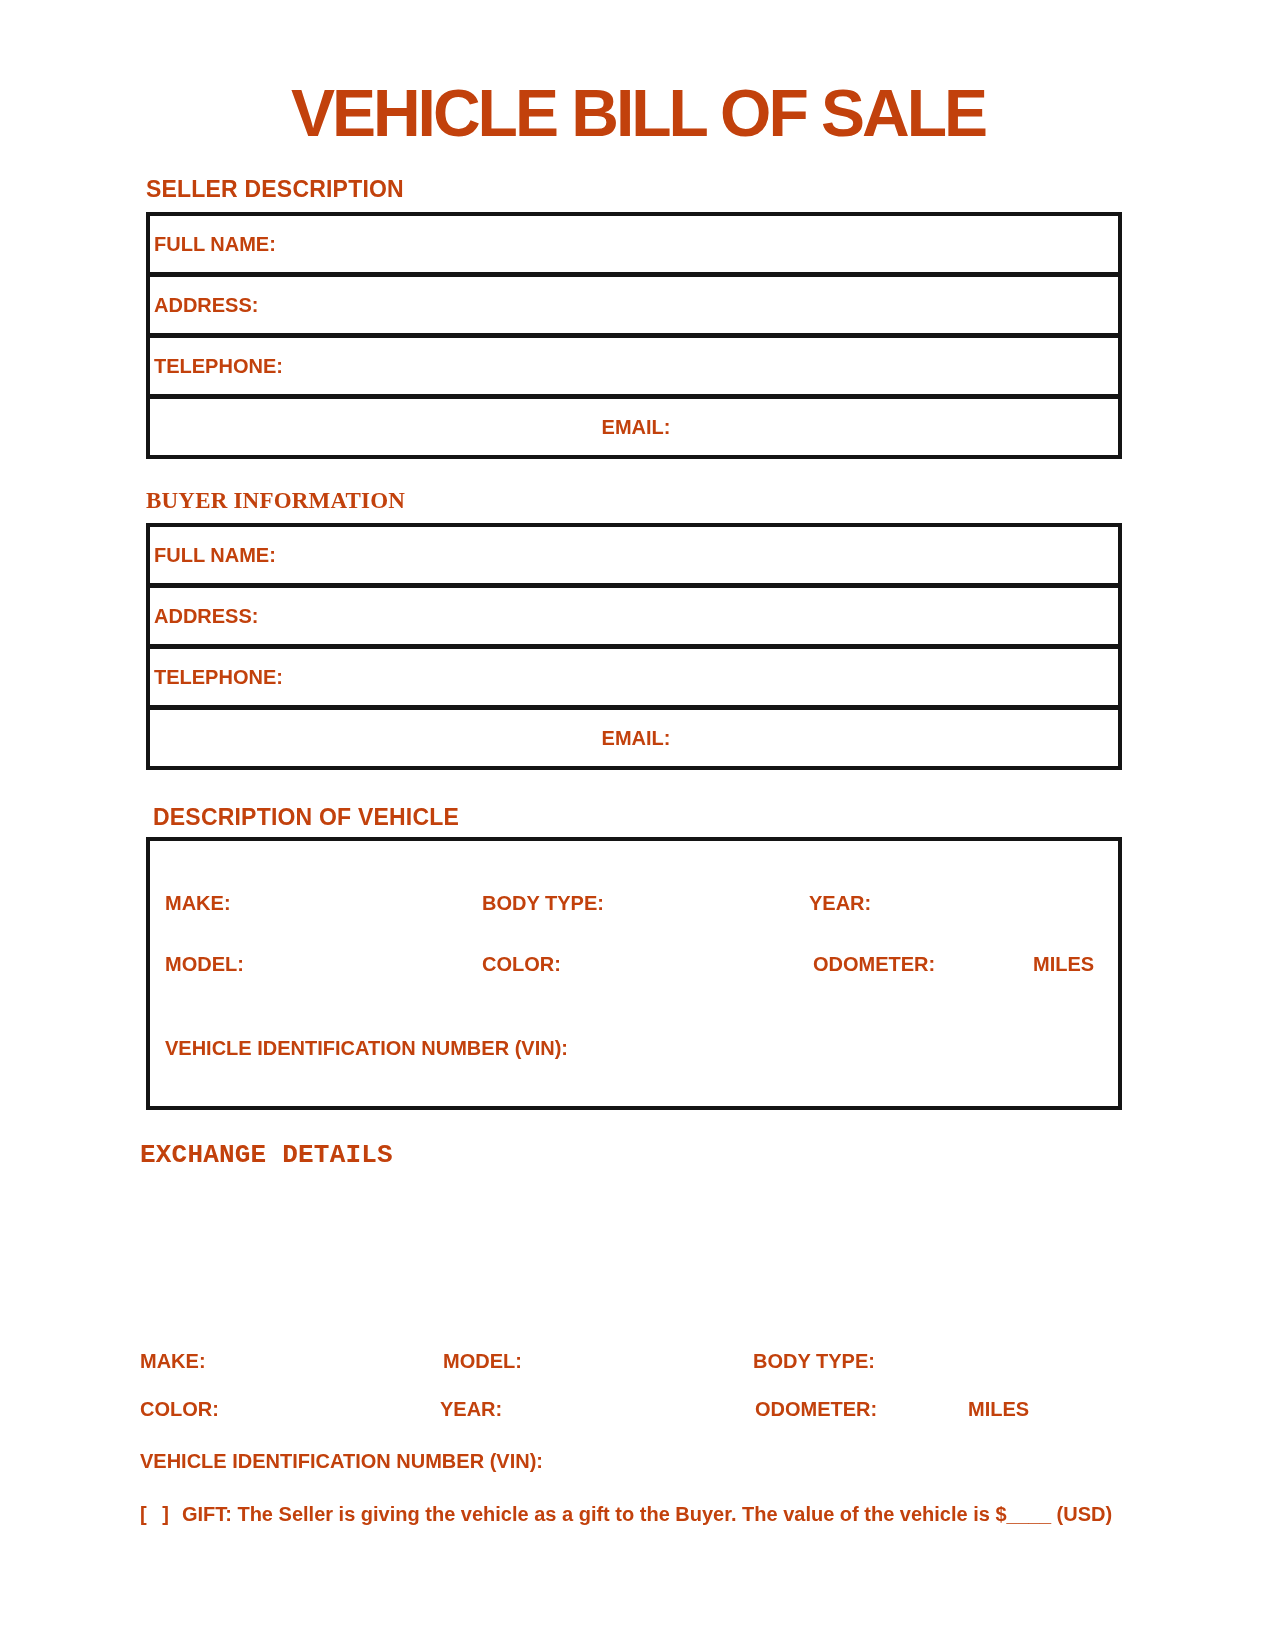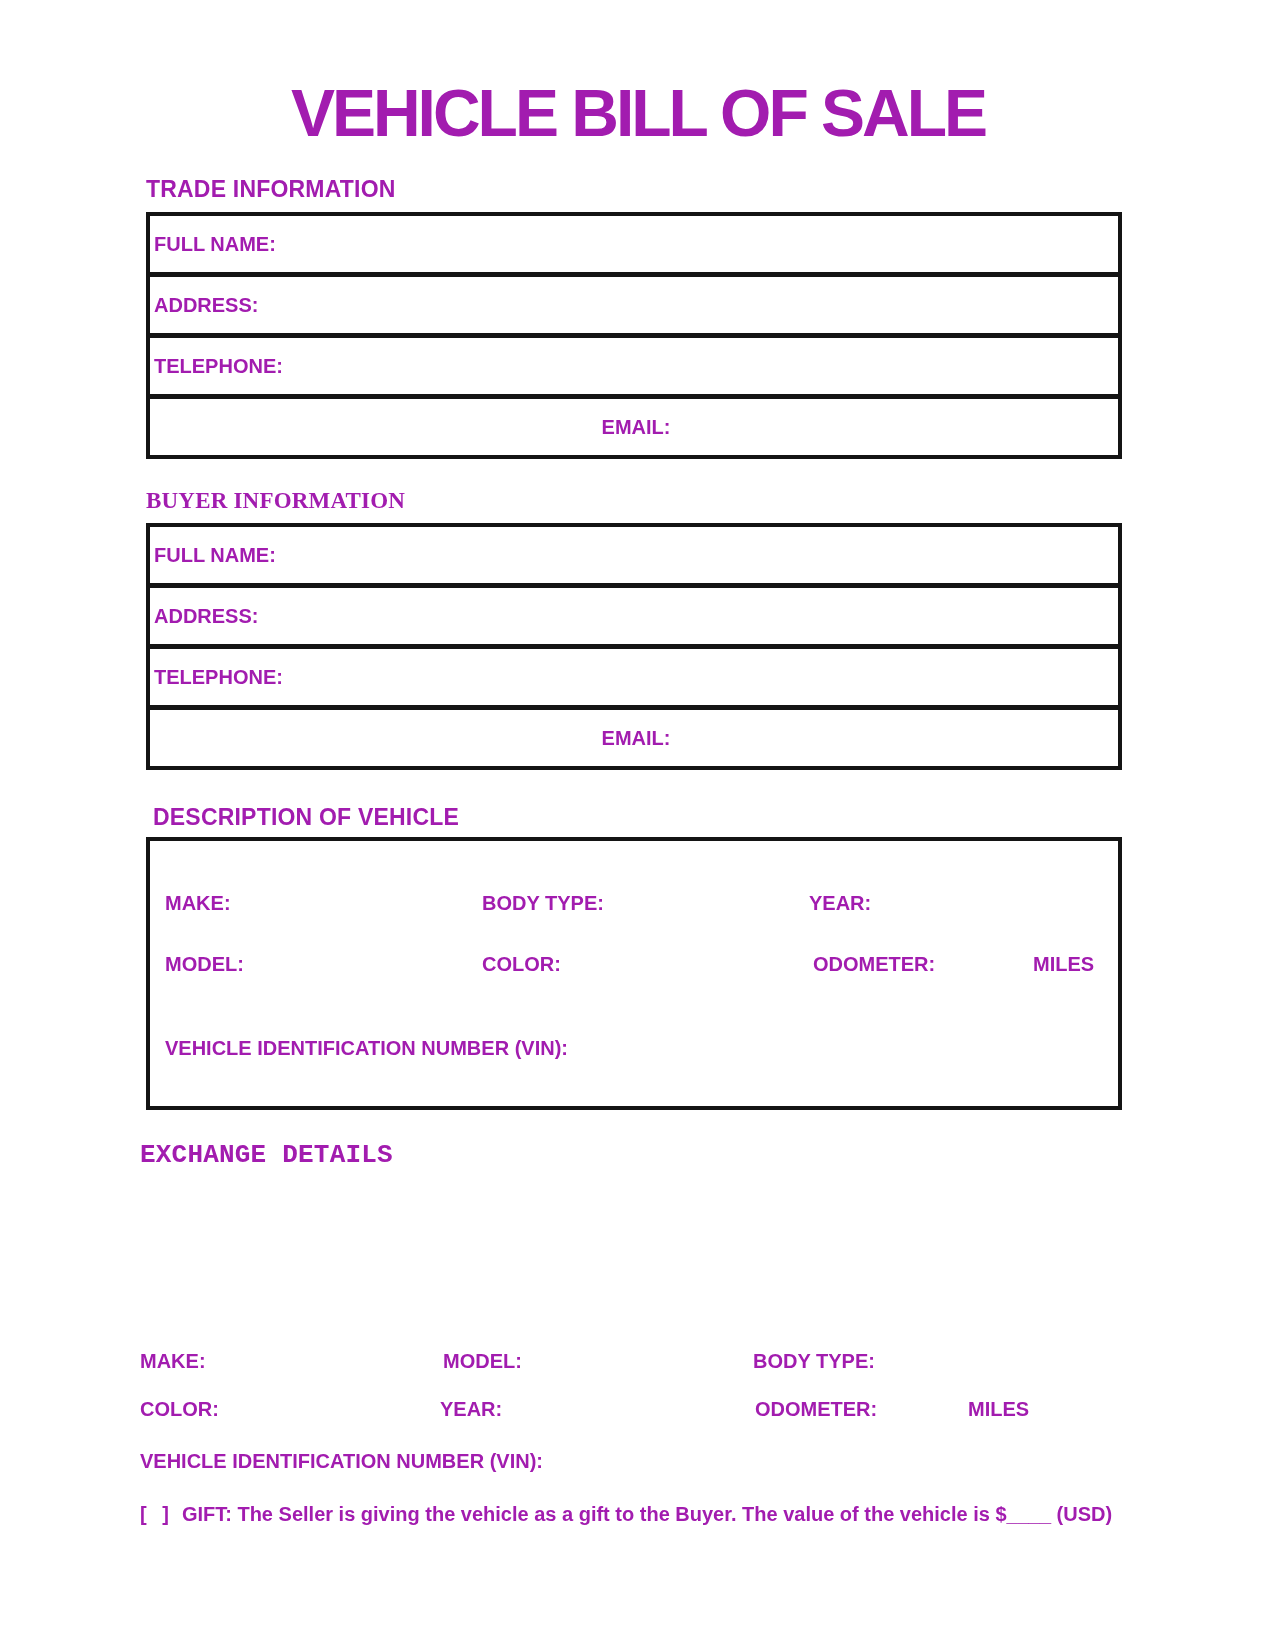--- a/index.html
+++ b/index.html
@@ -1,20 +1,20 @@
 <!DOCTYPE html>
 <html><head>
 <meta charset="utf-8">
 <style>
   html,body{margin:0;padding:0;background:#ffffff;}
   .page{
     position:relative;
     width:1276px;height:1651px;
     background:#ffffff;
-    color:#a21caf;
+    color:#c2410c;
     font-family:"Liberation Sans","DejaVu Sans",sans-serif;
     font-weight:700;
     overflow:hidden;
   }
   .abs{position:absolute;}
   .title{
     top:80px;left:0;width:1276px;
     text-align:center;
     font-size:66px;line-height:66px;
     letter-spacing:-3px;
@@ -69,21 +69,21 @@
   .x-vin{top:1449px;left:140px;}
   #x-gift{top:1502px;left:140px;}
 </style>
 </head>
 <body>
 
 <div class="page">
 
   <div class="abs title">VEHICLE BILL OF SALE</div>
 
-  <div class="abs sec-h" id="seller-h">TRADE INFORMATION</div>
+  <div class="abs sec-h" id="seller-h">SELLER DESCRIPTION</div>
   <div class="abs info-box" id="seller-box">
     <div class="irow">
       <span class="flabel">FULL NAME:</span>
     </div>
     <div class="irow">
       <span class="flabel">ADDRESS:</span>
     </div>
     <div class="irow">
       <span class="flabel">TELEPHONE:</span>
     </div>

